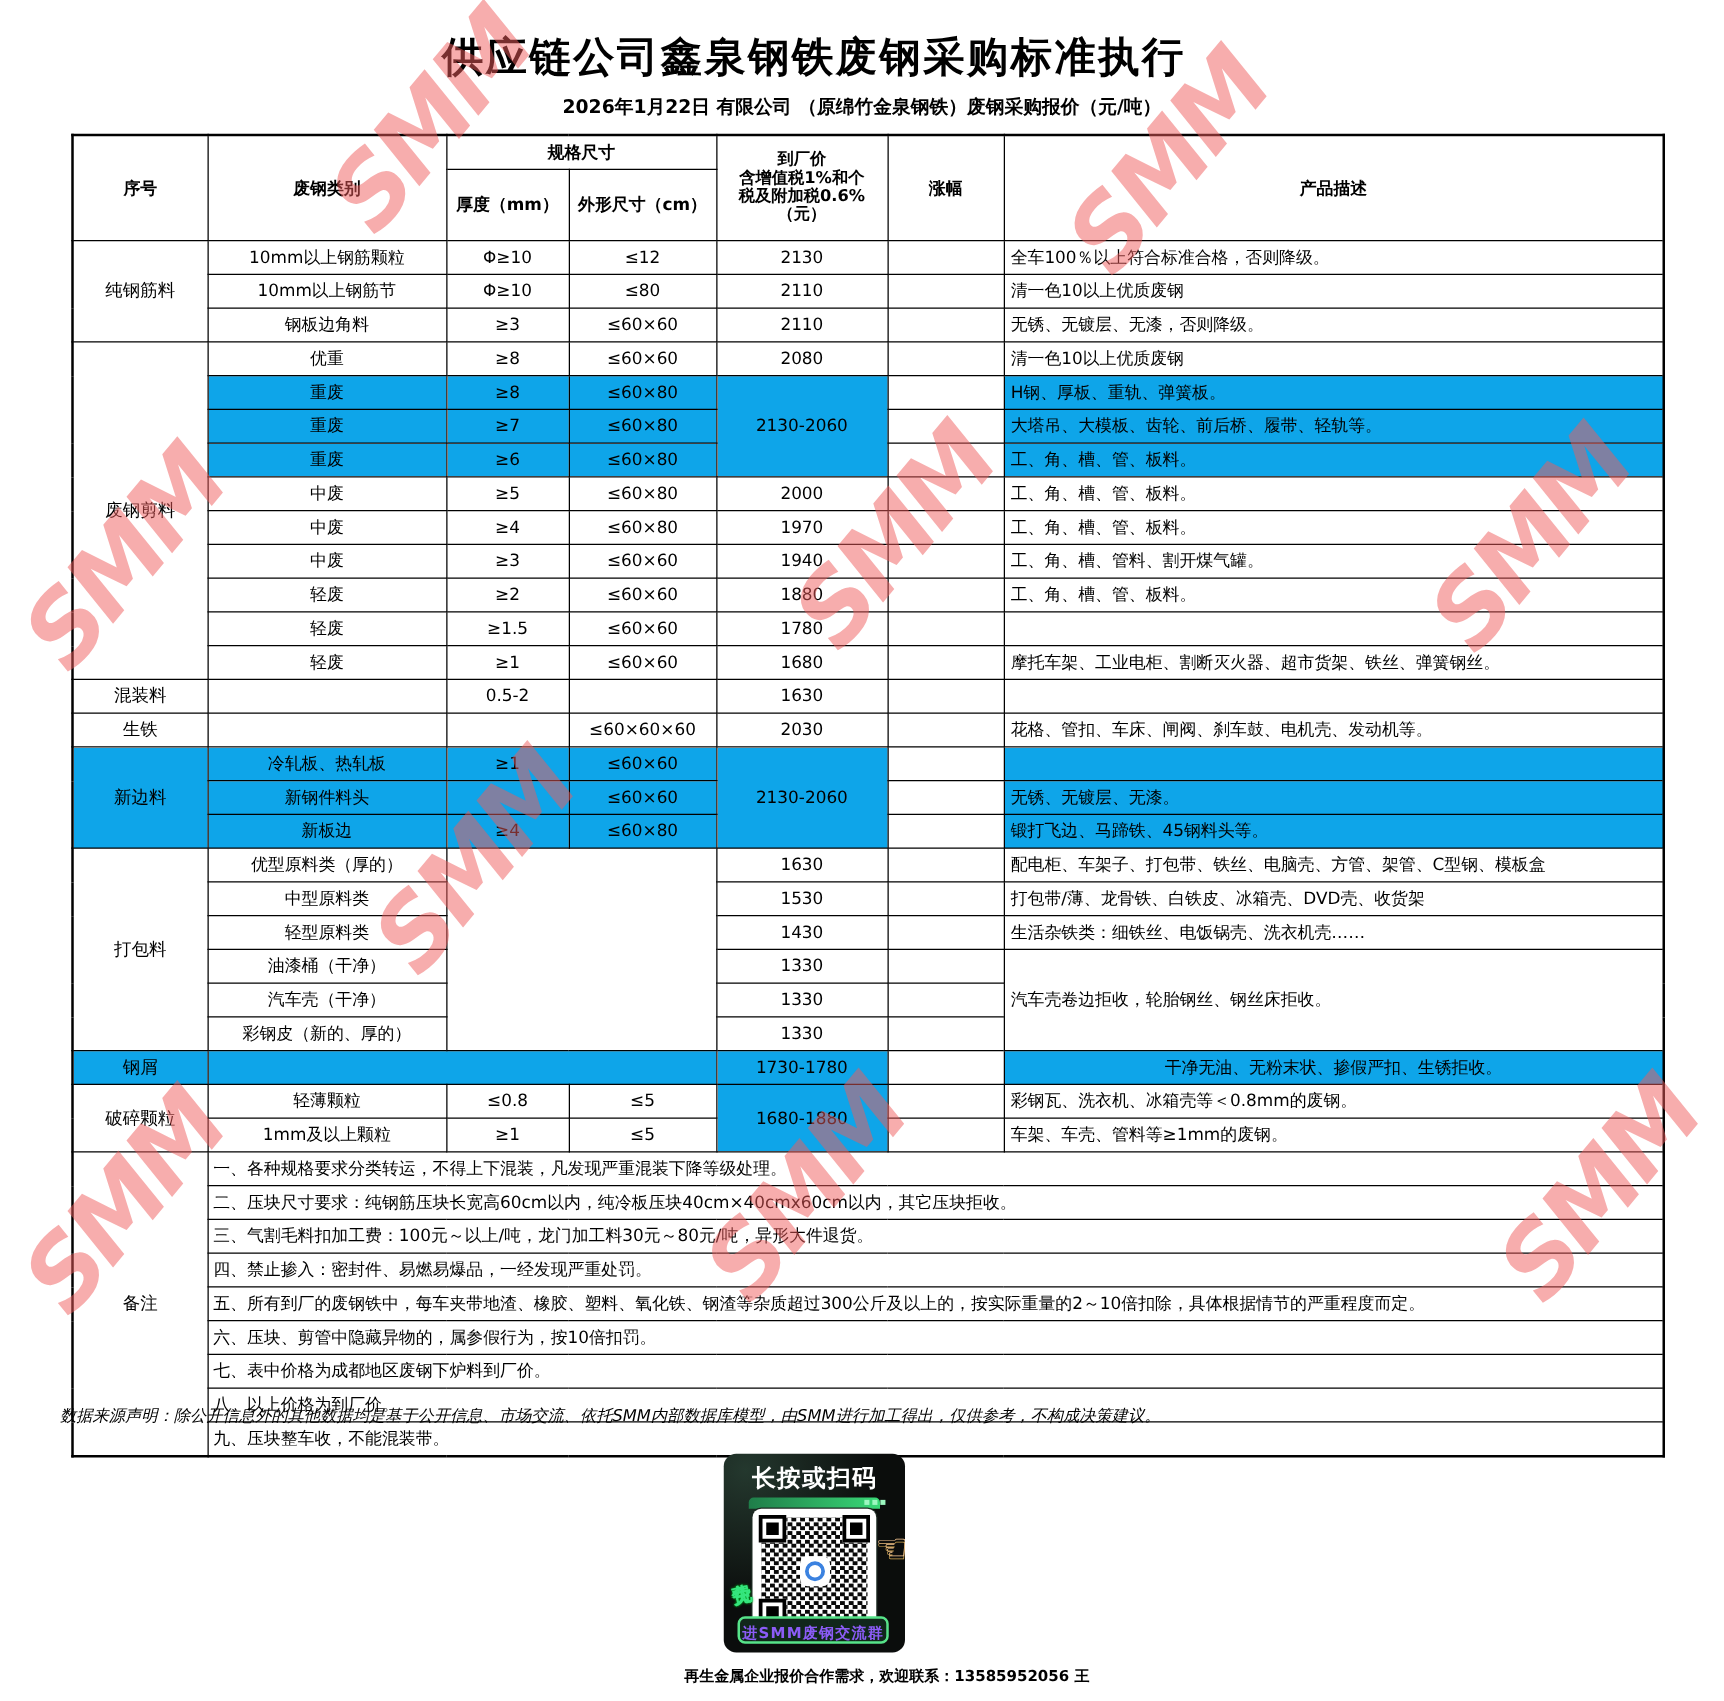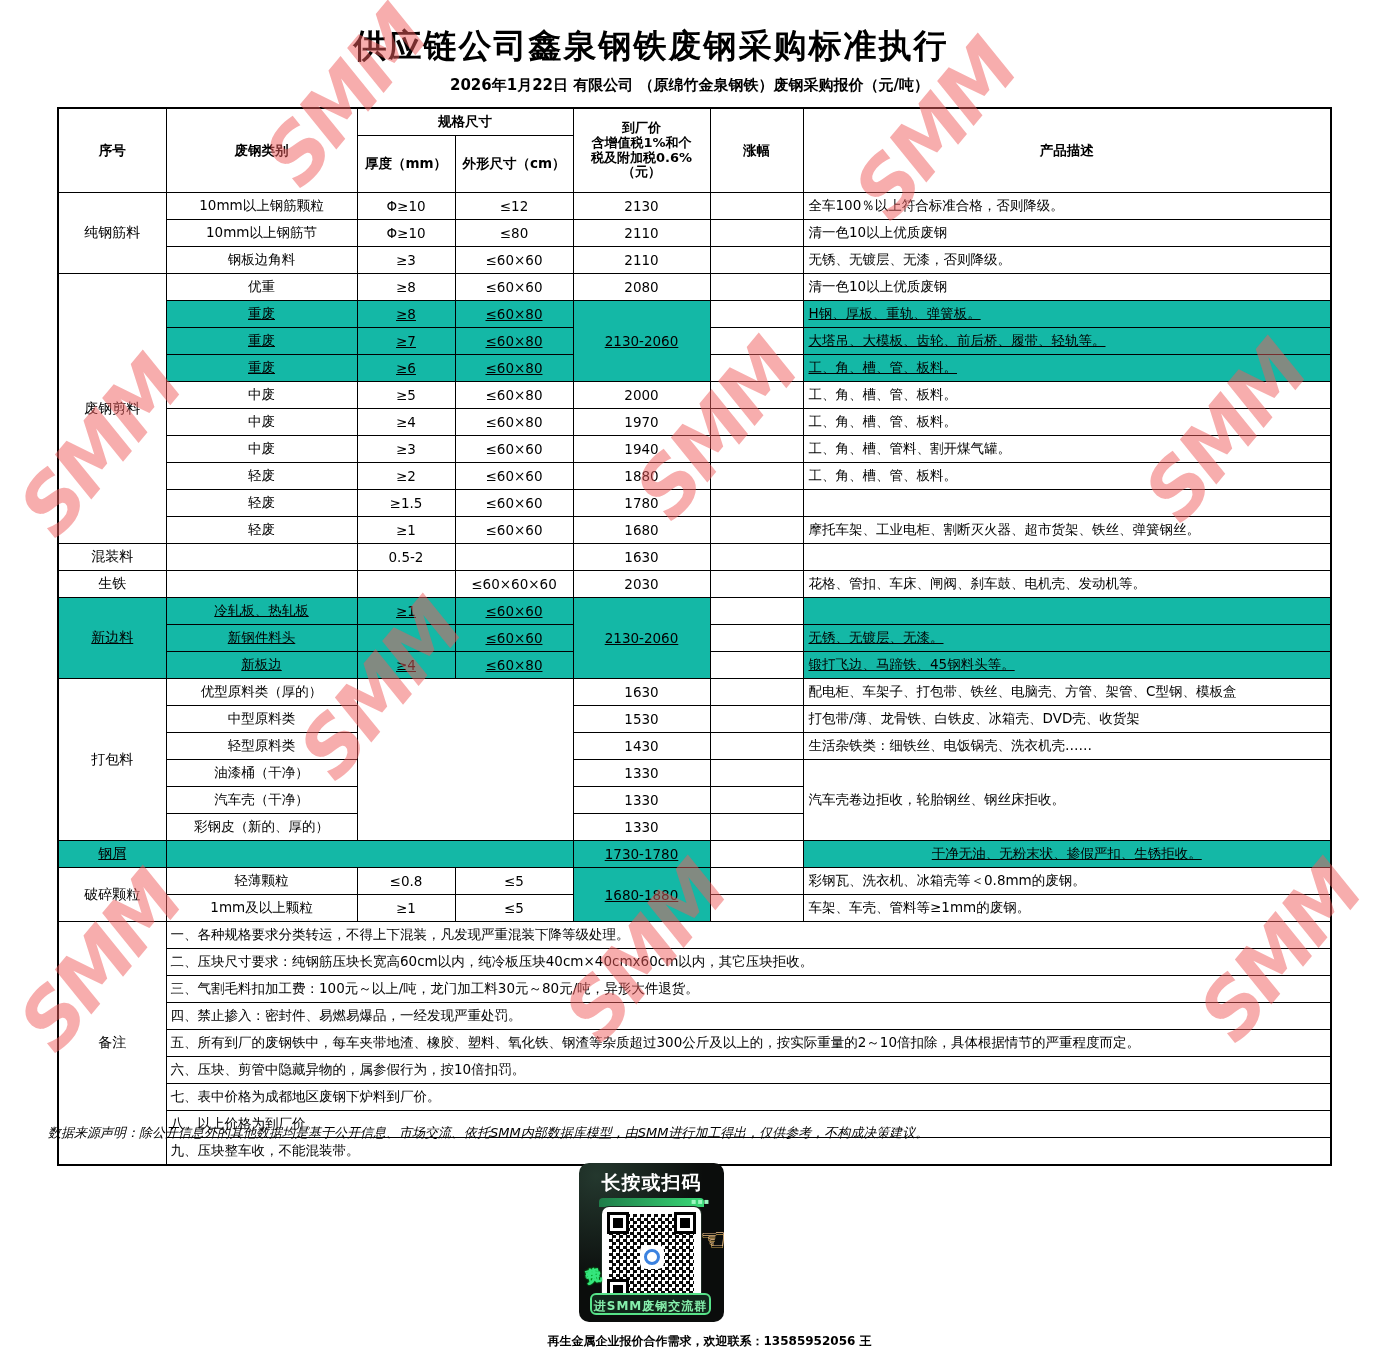--- a/index.html
+++ b/index.html
@@ -13,21 +13,21 @@
     font-size:15px;font-weight:bold;}
   table{position:absolute;left:57px;top:107px;border-collapse:collapse;
     table-layout:fixed;border:2px solid #000;}
   td{border:1px solid #000;height:26px;font-size:13.5px;text-align:center;
     padding:0 2px;overflow:hidden;white-space:nowrap;}
   tr.h1 td,tr.h2 td{font-weight:bold;}
   tr.h1 td{height:26px;}
   tr.h2 td{height:56px;}
   td.price-head{white-space:pre-line;font-size:13px;line-height:1.15;font-weight:bold;}
   td.desc{text-align:left;padding:0 5px;}
-  td.g{background:#14b8a6;text-decoration:underline;}
+  td.g{background:#0ea5e9;}
   td.note{text-align:left;padding:0 4px;}
   td.grp{font-size:14px;}
   .wm{position:absolute;font-style:italic;font-weight:900;font-size:78px;
     letter-spacing:-4px;color:rgba(239,92,92,0.5);
     transform:translate(-50%,-50%) rotate(-50deg);pointer-events:none;z-index:5;}
   .disclaimer{position:absolute;left:48px;top:1124px;width:1310px;
     font-size:13px;font-style:italic;}
   
   .qr-card{position:absolute;left:579px;top:1163px;width:145px;height:159px;
     border-radius:10px;background:radial-gradient(circle at 12% 8%,#24382e,#0b0d0c 55%);
@@ -51,21 +51,21 @@
     border-radius:50%;}
   .qr-free{position:absolute;left:1px;top:92px;writing-mode:vertical-rl;
     color:#35e57d;font-weight:900;font-size:16px;transform:rotate(-14deg);
     line-height:1;text-shadow:0 0 2px #0b2;}
   .qr-free-arrow{position:absolute;left:14px;top:130px;color:#35e57d;font-weight:900;
     font-size:13px;transform:rotate(-14deg);}
   .qr-hand{position:absolute;right:-3px;top:58px;color:#f3c490;font-size:30px;
     text-shadow:0 2px 0 #caa14f;}
   .qr-btn{position:absolute;left:11px;bottom:7px;width:121px;height:22px;line-height:22px;
     text-align:center;border:2px solid #57e389;border-radius:6px;background:#11271b;
-    color:#86efac;font-weight:bold;font-size:12px;letter-spacing:1px;box-sizing:border-box;}
+    color:#8b5cf6;font-weight:bold;font-size:12px;letter-spacing:1px;box-sizing:border-box;}
   .contact{position:absolute;left:0;top:1333px;width:1379px;text-align:center;
     font-size:12px;font-weight:bold;padding-left:20px;}
 </style>
 </head>
 <body>
 
 <div class="title">供应链公司鑫泉钢铁废钢采购标准执行</div>
 <div class="subtitle">2026年1月22日 有限公司 （原绵竹金泉钢铁）废钢采购报价（元/吨）</div>
 
 <table>

